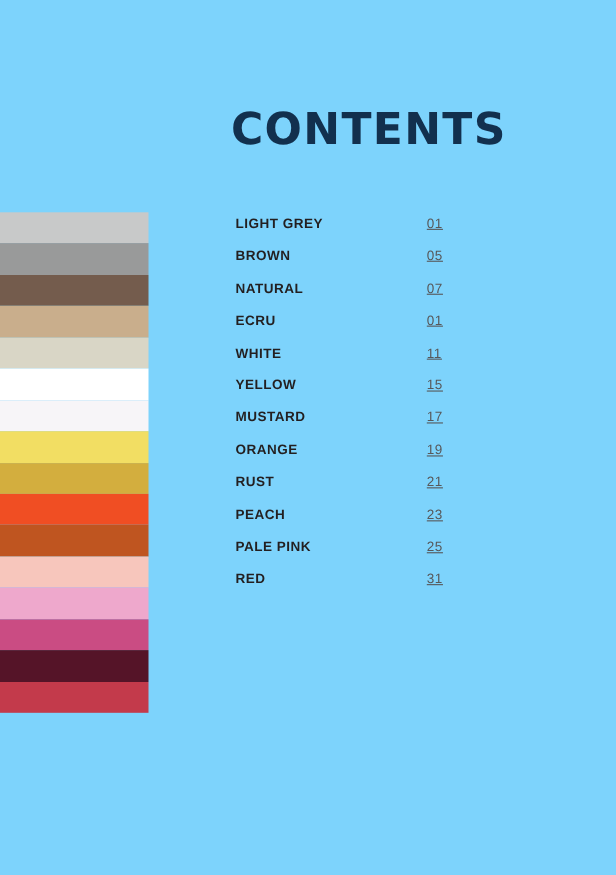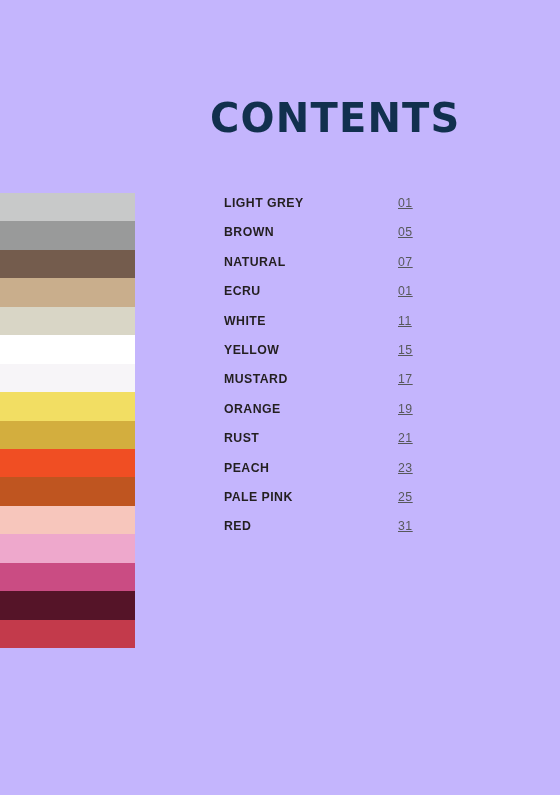--- a/index.html
+++ b/index.html
@@ -64,21 +64,20 @@
     width: 230px;
     list-style: none;
     margin: 0;
     padding: 0;
   }
   .contents-row {
     position: relative;
     height: 29.4px;
     line-height: 29.4px;
     white-space: nowrap;
-    margin-left: 10px;
   }
   .entry-label {
     position: absolute;
     left: 0;
     top: 0;
     font-size: 12.3px;
     font-weight: 700;
     letter-spacing: 0.45px;
     color: #231f20;
     text-transform: uppercase;
@@ -90,21 +89,21 @@
     font-size: 12.3px;
     font-weight: 400;
     letter-spacing: 0.5px;
     color: #57585a;
     text-decoration: underline;
   }
 </style>
 </head>
 <body>
 
-<div id="page" style="background: #c4b5fd; text-align: right;">
+<div id="page" style="background: #7dd3fc; text-align: right;">
 
   <div id="swatch-stack">
       <div class="swatch-band" style="background: rgb(200, 201, 201);"></div>
       <div class="swatch-band" style="background: rgb(153, 154, 154);"></div>
       <div class="swatch-band" style="background: rgb(116, 92, 77);"></div>
       <div class="swatch-band" style="background: rgb(201, 174, 140);"></div>
       <div class="swatch-band" style="background: rgb(217, 214, 198);"></div>
       <div class="swatch-band" style="background: rgb(255, 255, 255);"></div>
       <div class="swatch-band" style="background: rgb(247, 245, 248);"></div>
       <div class="swatch-band" style="background: rgb(242, 222, 99);"></div>

